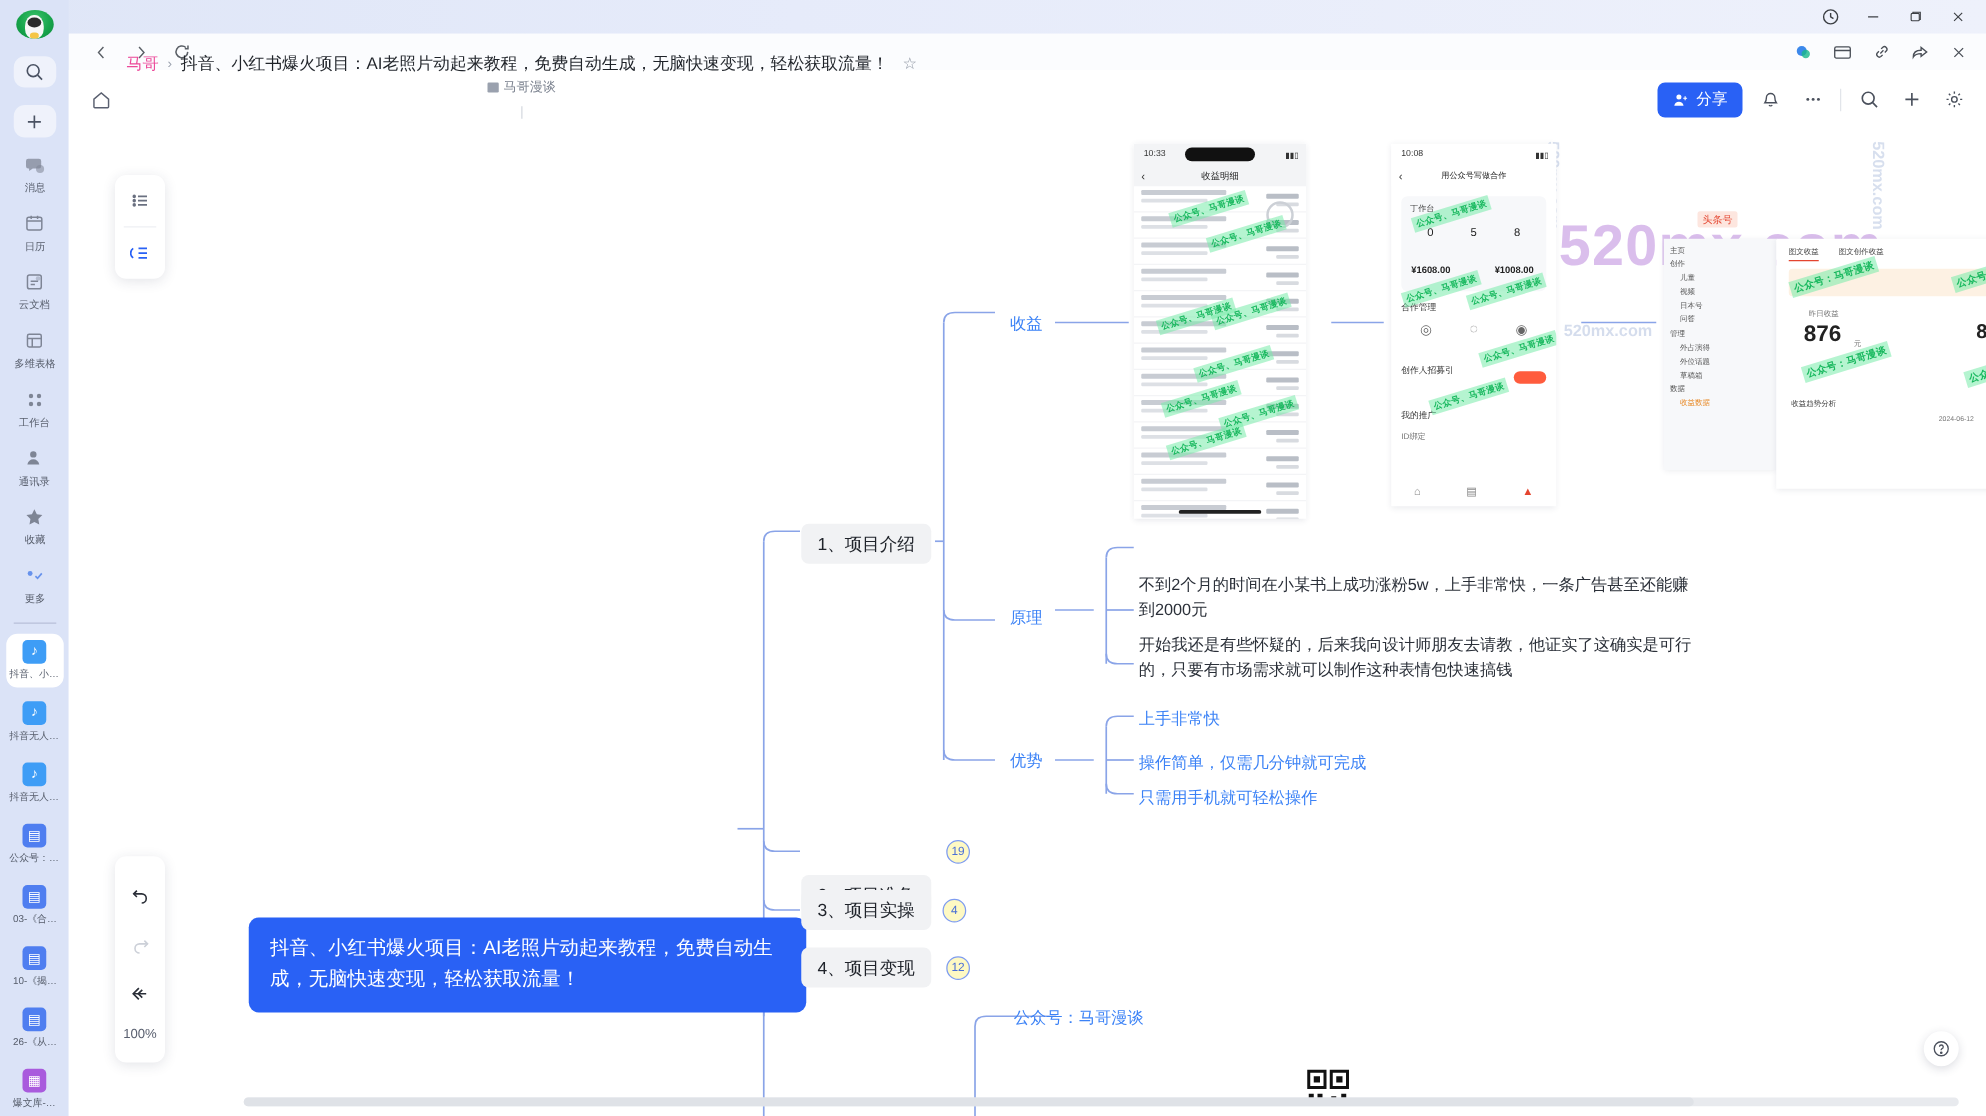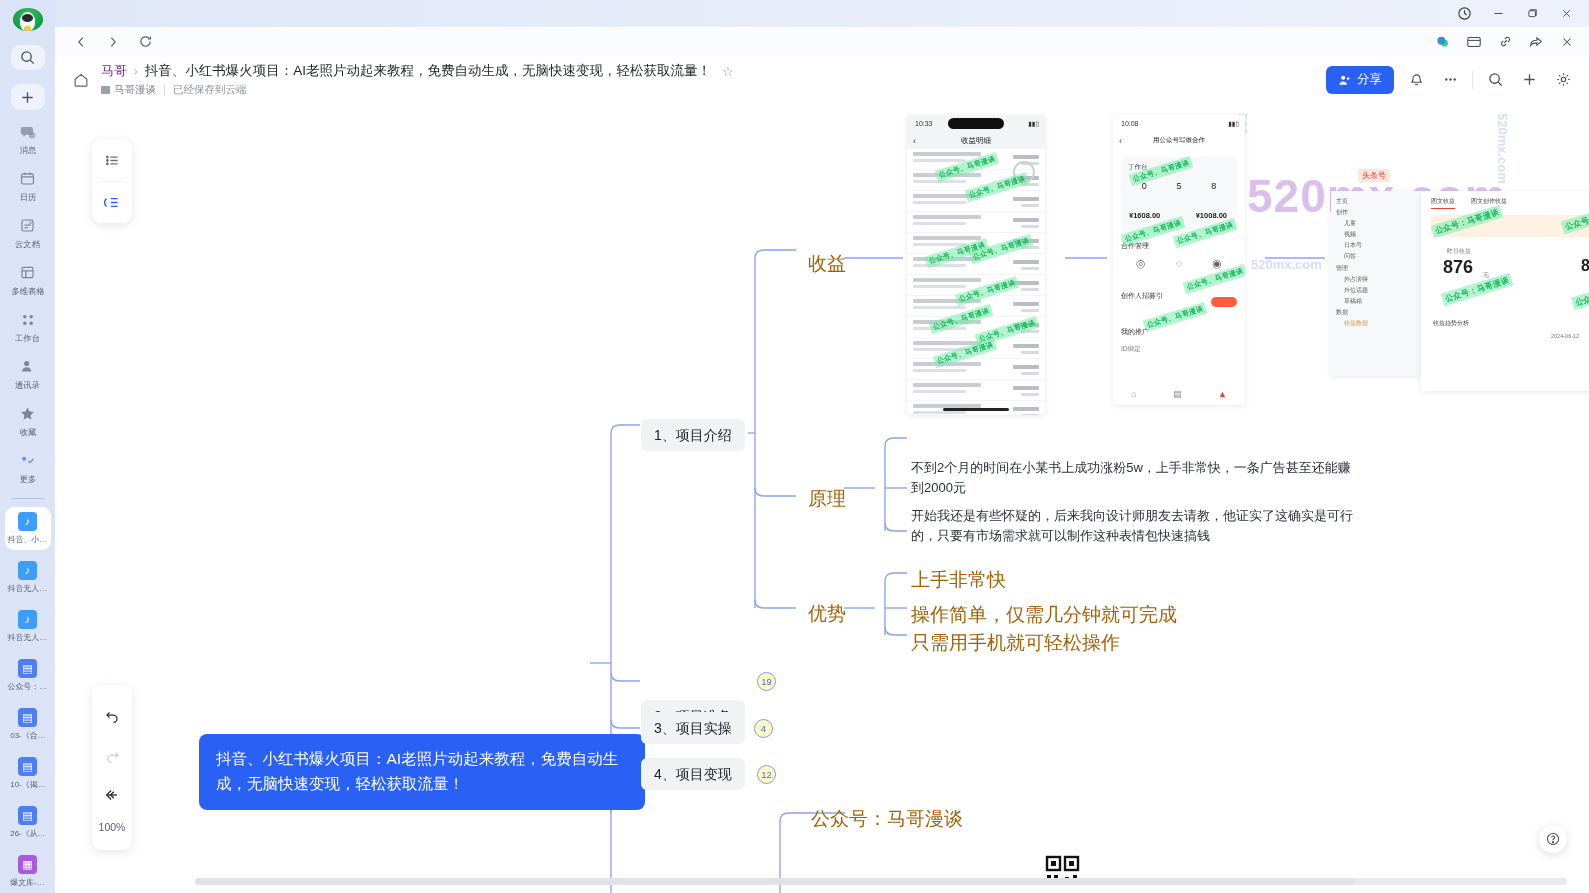--- a/index.html
+++ b/index.html
@@ -82,25 +82,25 @@
   .doc-label { font-size: 8.5px; color: #565d6b; margin-top: 3px; white-space: nowrap; transform: scale(.93); }
 
   
   #dochead {
     position: absolute; left: 55px; top: 56px; width: 1534px; height: 47px;
     background: #fff; display: flex; align-items: center;
   }
   #home-ic { width: 36px; display:flex; align-items:center; justify-content:center; color:#5a6070; margin-left: 8px; }
   #crumbs { display: flex; flex-direction: column; justify-content: center; margin-left: 2px; }
   #crumb-row { display: flex; align-items: center; gap: 7px; }
-  #crumb-owner { font-size: 13px; color: #701a75; font-family: Liberation Serif, serif; }
+  #crumb-owner { font-size: 13px; color: #ec4899; font-family: Liberation Serif, serif; }
   #crumb-sep { font-size: 11px; color: #9aa1ae; }
   #doc-title { font-size: 13.5px; color: #1f2329; font-weight: 500; }
   #star-ic { color: #8d94a1; margin-left: 4px; font-size: 13px; }
-  #meta-row { display: flex; align-items: center; gap: 8px; margin-top: 3px; }
+  #meta-row { display: flex; align-items: center; gap: 8px; margin-top: 3px; flex-direction: column; }
   #meta-folder { display:flex; align-items:center; gap:4px; font-size: 10.5px; color: #7a818e; }
   #meta-folder .fic { width:9px; height:8px; background:#9aa1ae; border-radius:1px; }
   #meta-div { width: 1px; height: 10px; background: #d5d9e0; }
   #meta-saved { font-size: 10.5px; color: #8b919d; }
 
   #head-right { margin-left: auto; display: flex; align-items: center; gap: 10px; padding-right: 14px; }
   #share-btn {
     background: #2961f5; color: #fff; border-radius: 6px; height: 28px;
     padding: 0 12px; display: flex; align-items: center; gap: 5px;
     font-size: 12.5px; cursor: pointer;
@@ -141,21 +141,21 @@
   
   #map { position: absolute; left: 0; top: 0; width: 1534px; height: 790px; }
   .node {
     position: absolute; font-size: 13px; color: #1f2329;
     white-space: nowrap; line-height: 1.45;
   }
   .node.chip {
     background: #f1f2f4; border-radius: 6px; padding: 6px 13px;
     font-size: 14px; color: #20242b;
   }
-  .node.plain { color: #a16207; font-size: 19px; }
+  .node.plain { color: #3b82f6; font-size: 13px; }
   .node.para { white-space: normal; width: 430px; font-size: 13px; color: #2b3039; line-height: 1.55; }
   #root-node {
     position: absolute; left: 144px; top: 631px; width: 446px;
     background: #2961f5; color: #fff; border-radius: 8px;
     padding: 13px 17px; font-size: 15.5px; line-height: 1.6; font-weight: 500;
   }
   .badge {
     position: absolute; width: 19px; height: 19px; border-radius: 50%;
     border: 1.3px solid #7e9cf0; color: #4a6fd6; background: #fef9c3;
     font-size: 9.5px; display: flex; align-items: center; justify-content: center;

